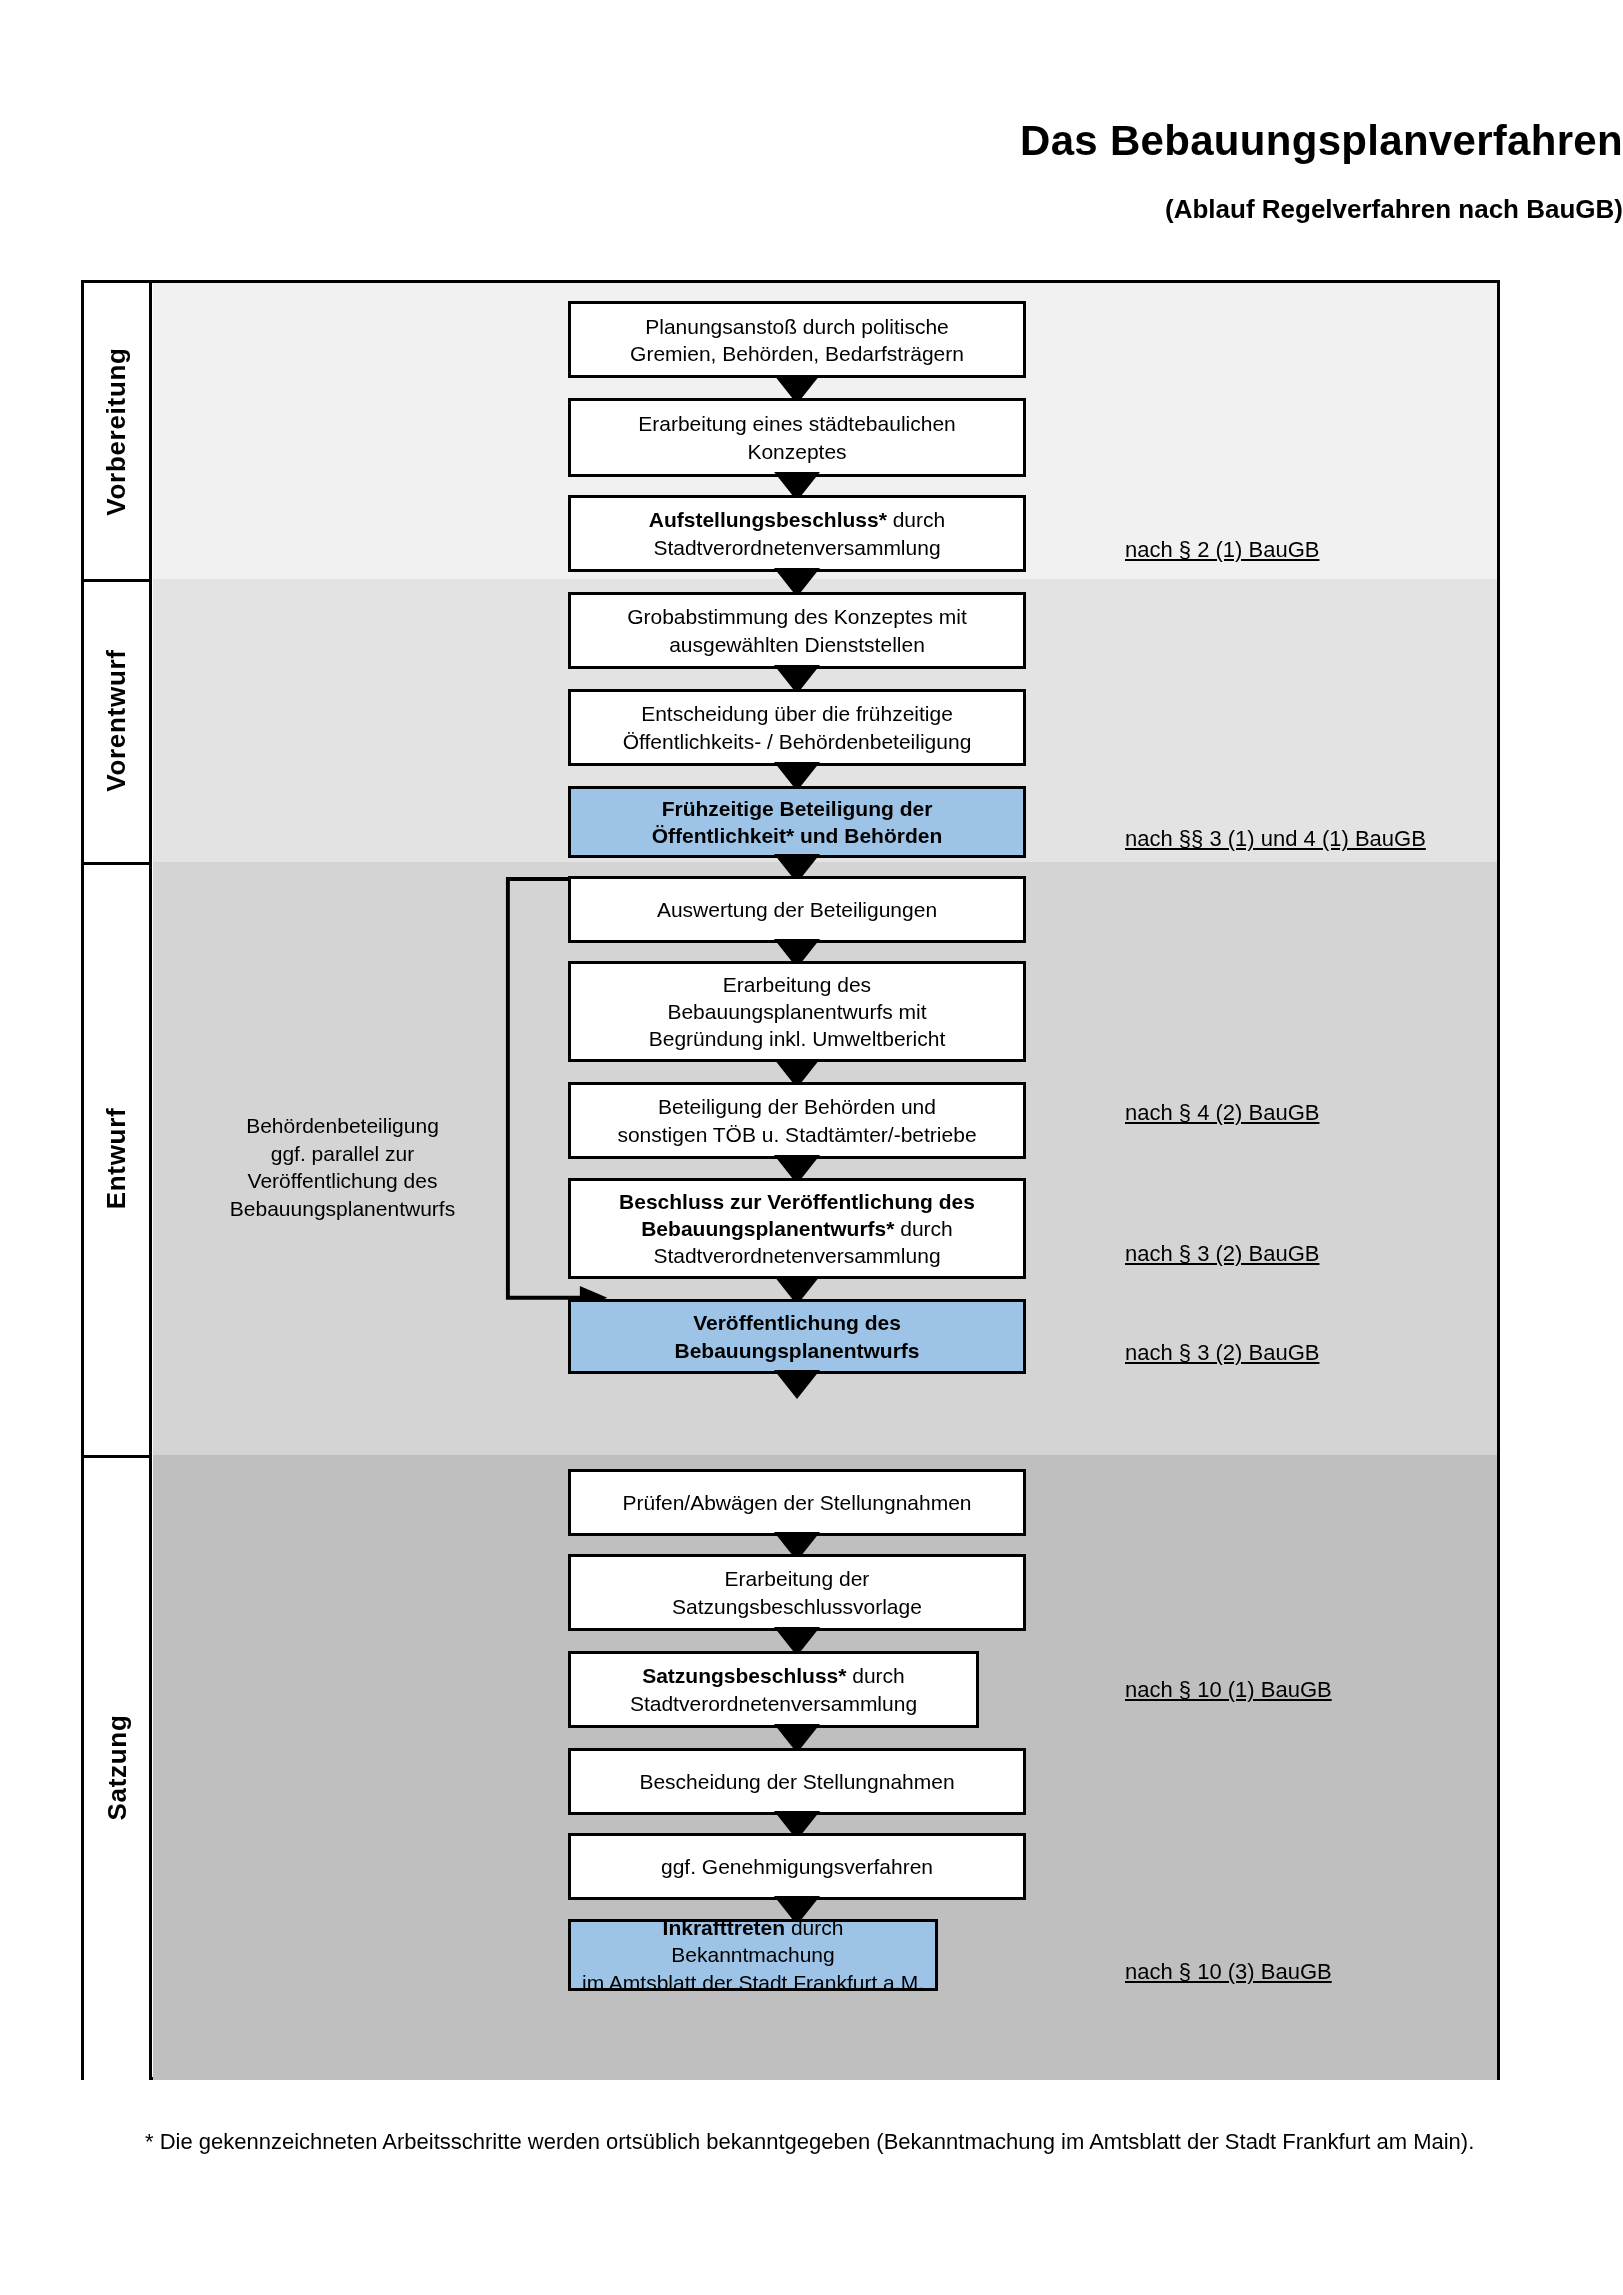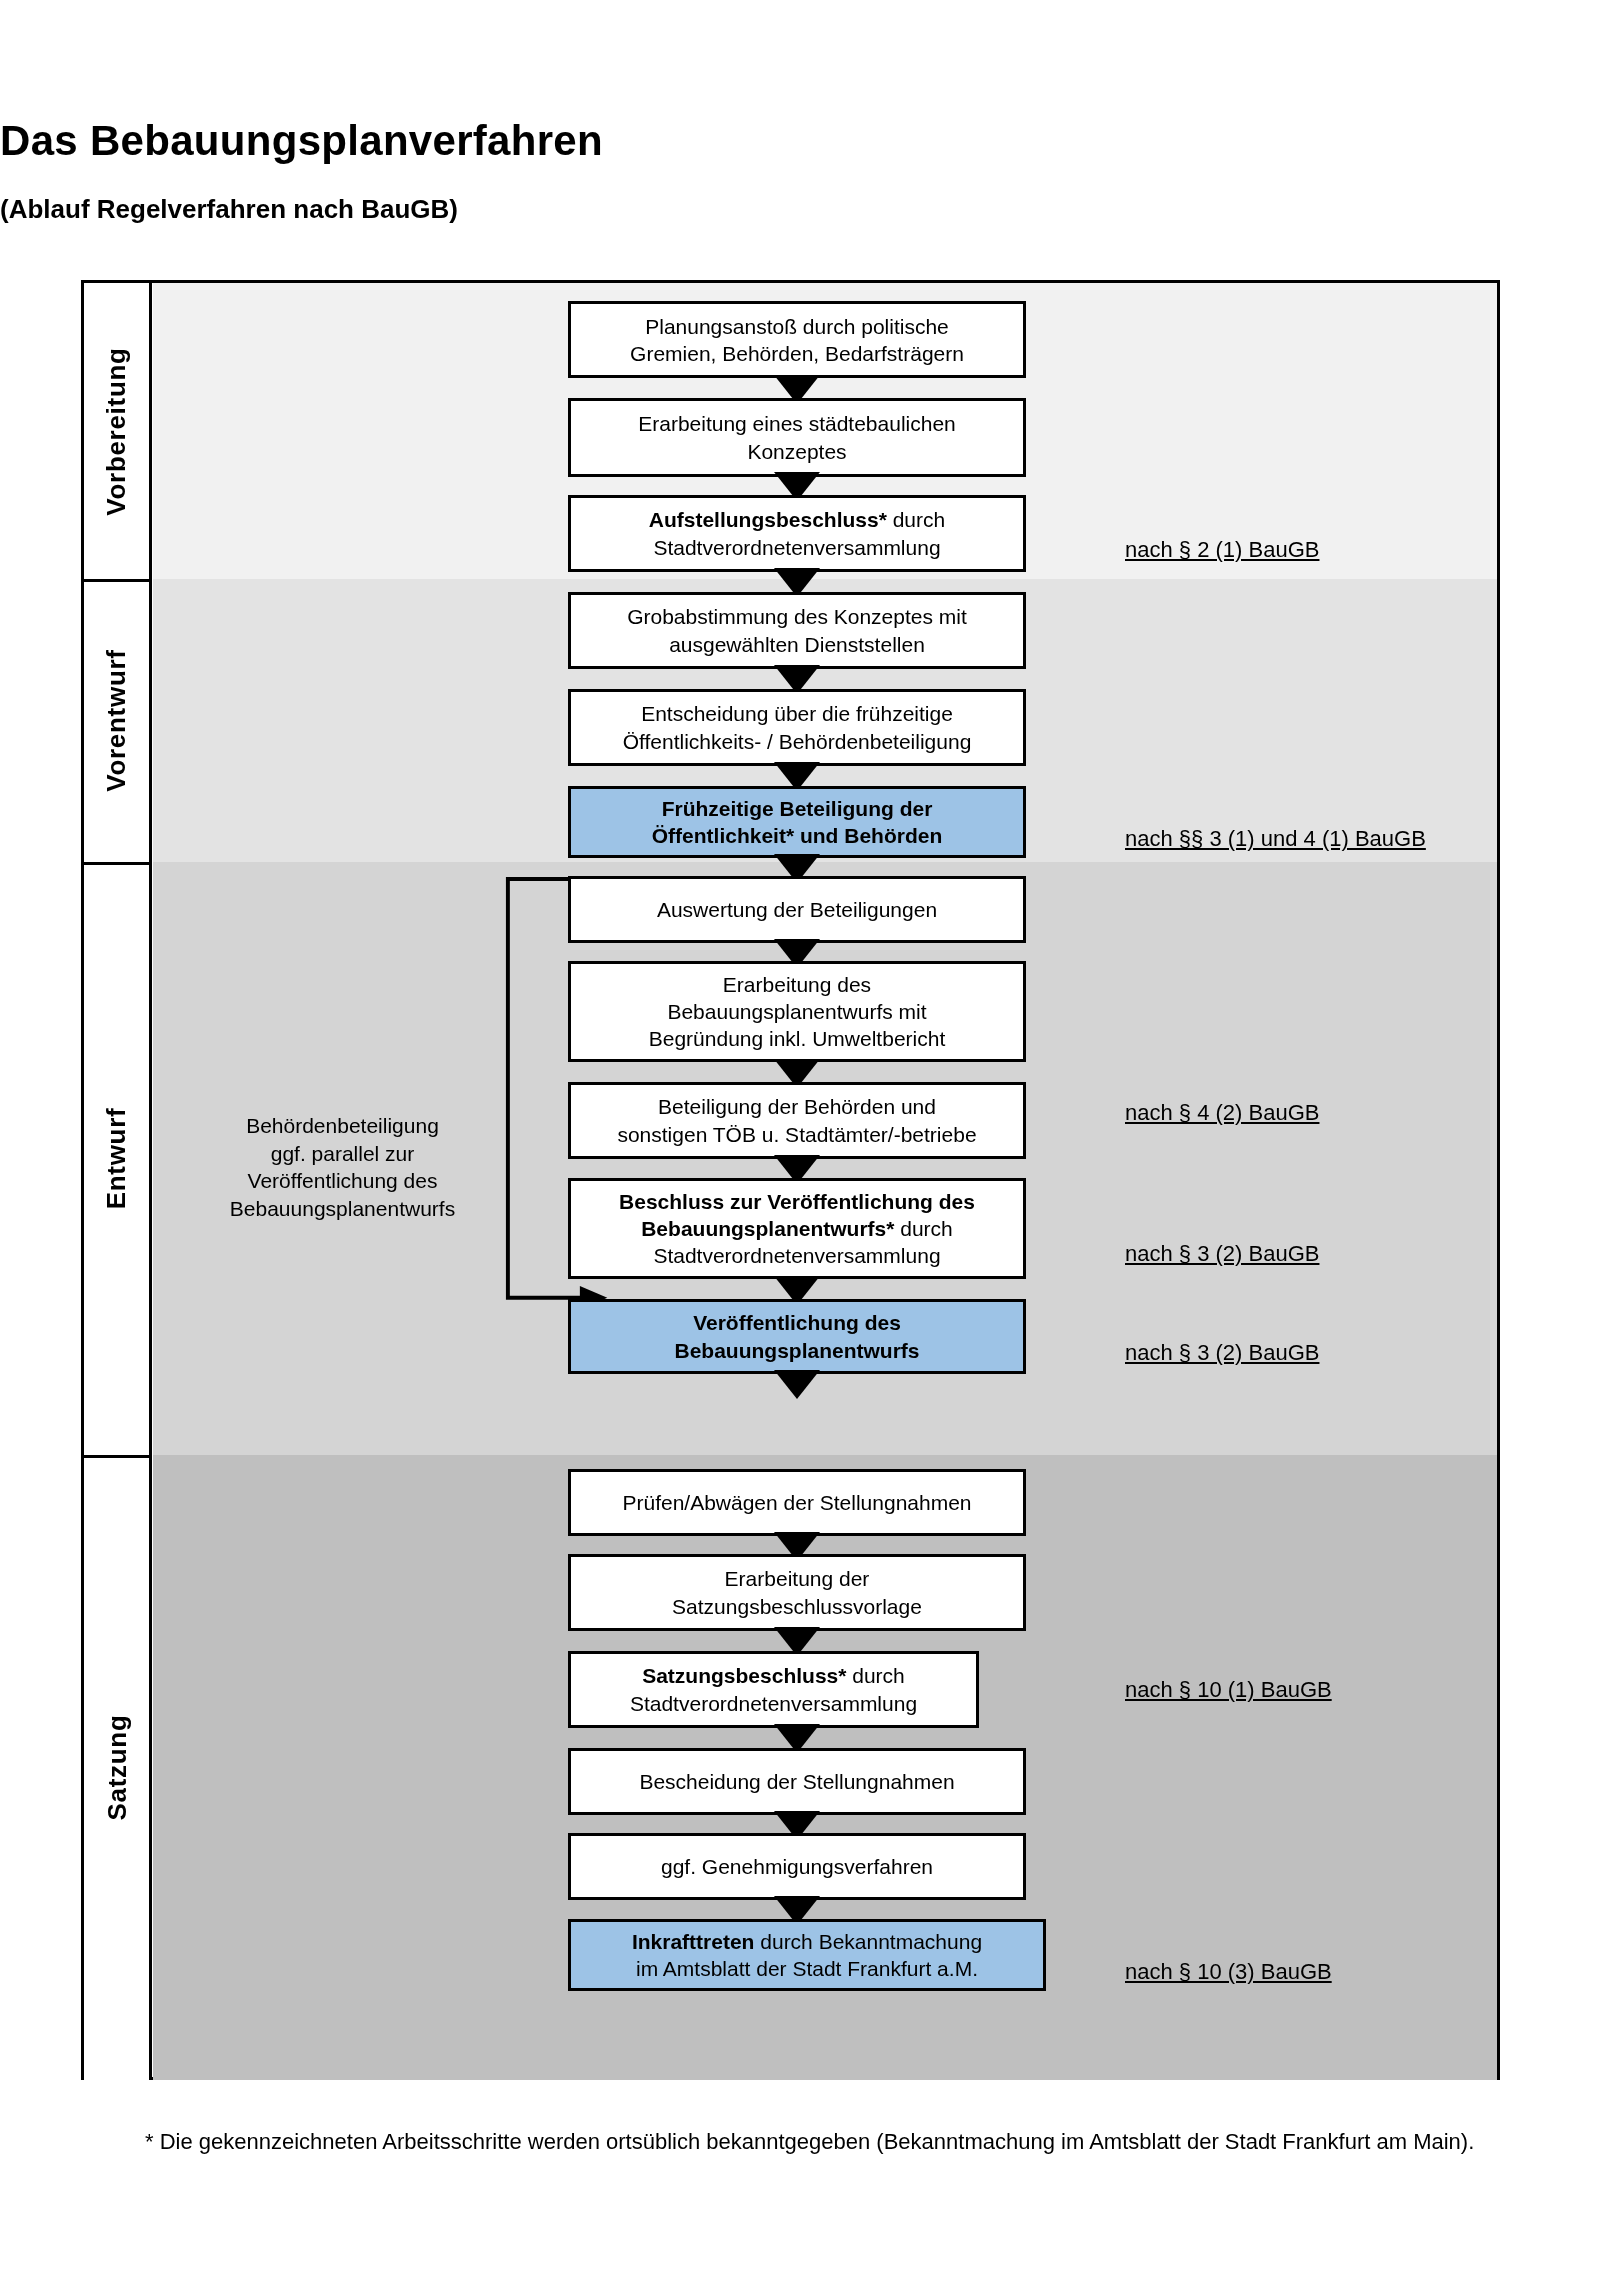--- a/index.html
+++ b/index.html
@@ -15,21 +15,21 @@
     position: relative;
     overflow: hidden;
   }
 
   
   #header {
     position: absolute;
     left: 0;
     top: 0;
     width: 1623px;
-    text-align: left;
+    text-align: right;
   }
   #page-title {
     margin: 0;
     padding-top: 117px;
     font-size: 42px;
     font-weight: bold;
     letter-spacing: 0.3px;
   }
   #page-subtitle {
     margin: 0;
@@ -322,21 +322,21 @@
         <div><span>Bescheidung der Stellungnahmen</span></div>
       </div>
     </div>
   <div class="down-arrow" style="left:690px; top:1528px;"></div>
   <div class="flow-box" id="box-15" style="left:484px; top:1550px; width:458px; height:67px;">
       <div>
         <div><span>ggf. Genehmigungsverfahren</span></div>
       </div>
     </div>
   <div class="down-arrow" style="left:690px; top:1613px;"></div>
-  <div class="flow-box blue" id="box-16" style="left: 484px; top: 1636px; width: 478px; height: 72px; background: rgb(157, 195, 230);">
+  <div class="flow-box blue" id="box-16" style="left: 484px; top: 1636px; width: 370px; height: 72px; background: rgb(157, 195, 230);">
       <div>
         <div><span class="b">Inkrafttreten</span><span> durch Bekanntmachung</span></div>
         <div><span>im Amtsblatt der Stadt Frankfurt a.M.</span></div>
       </div>
     </div>
 
   <div class="legal-ref" style="left:1041px; top:254px;">nach § 2 (1) BauGB</div>
   <div class="legal-ref" style="left:1041px; top:543px;">nach §§ 3 (1) und 4 (1) BauGB</div>
   <div class="legal-ref" style="left:1041px; top:817px;">nach § 4 (2) BauGB</div>
   <div class="legal-ref" style="left:1041px; top:958px;">nach § 3 (2) BauGB</div>

